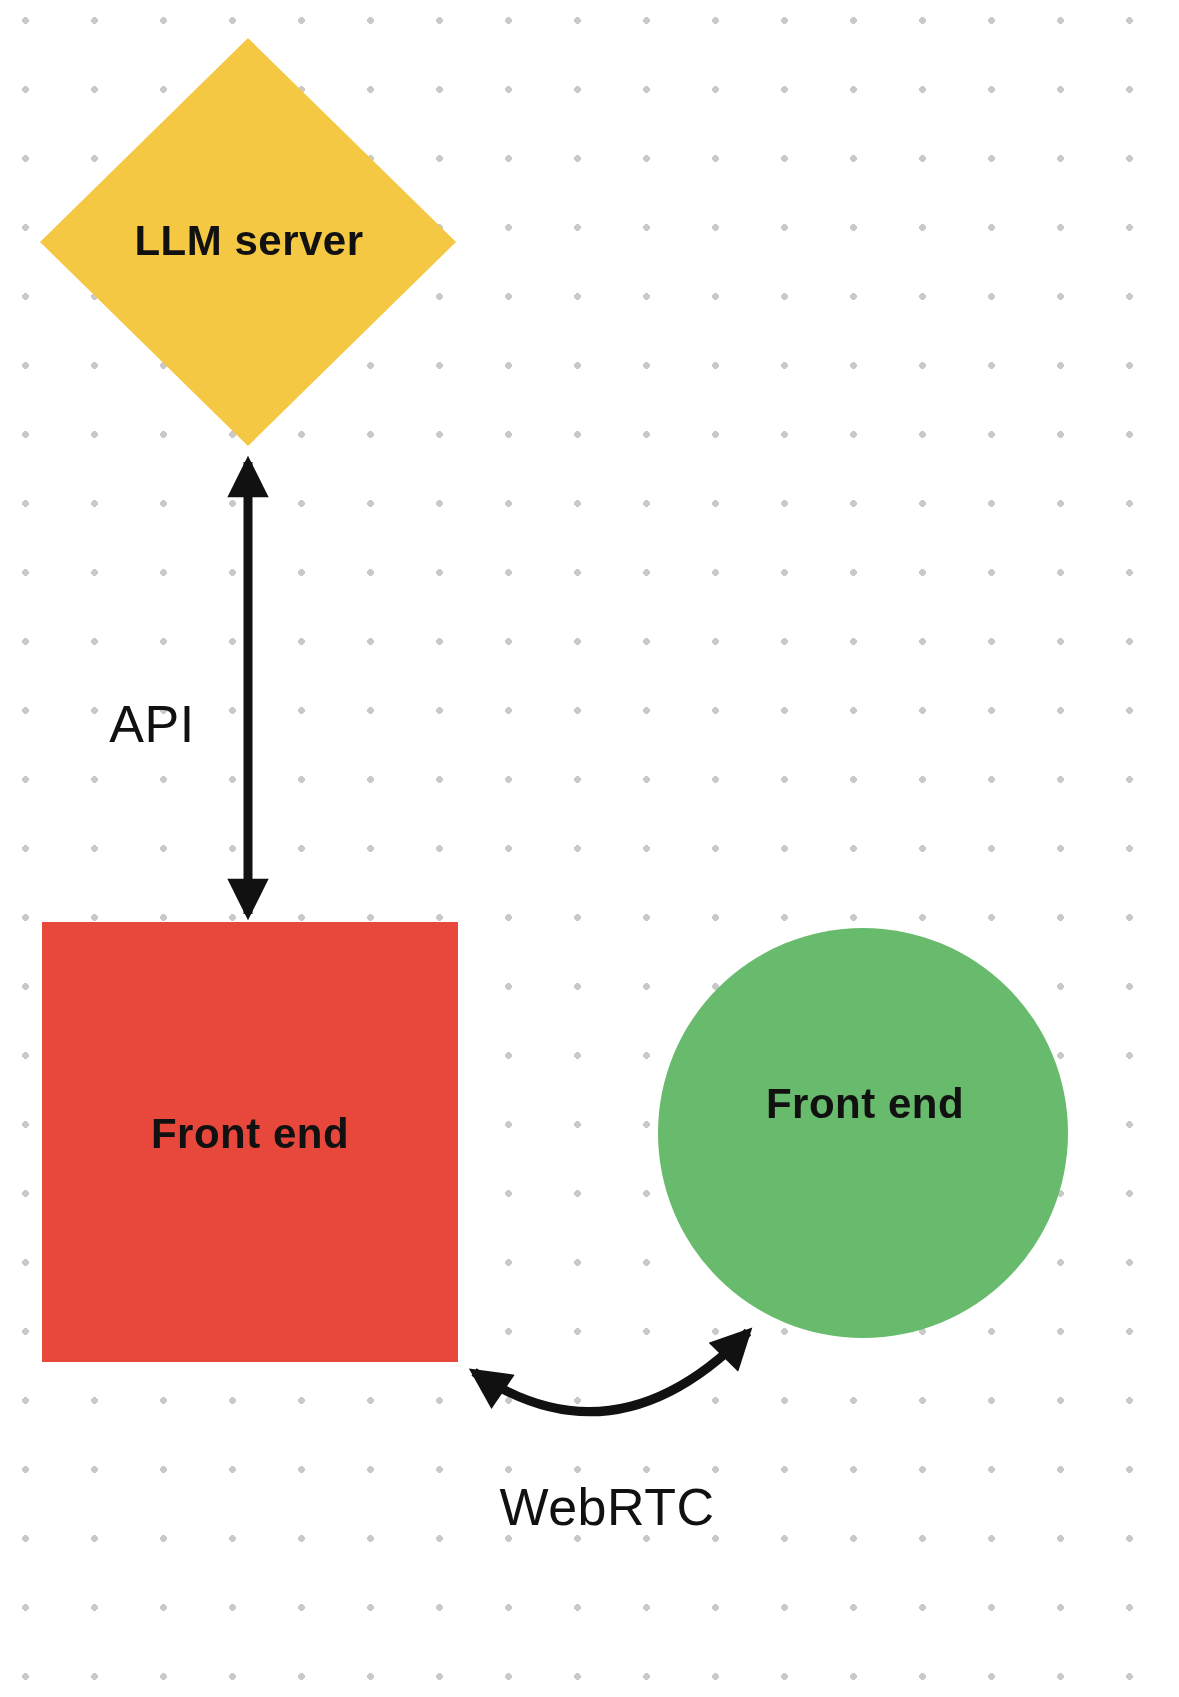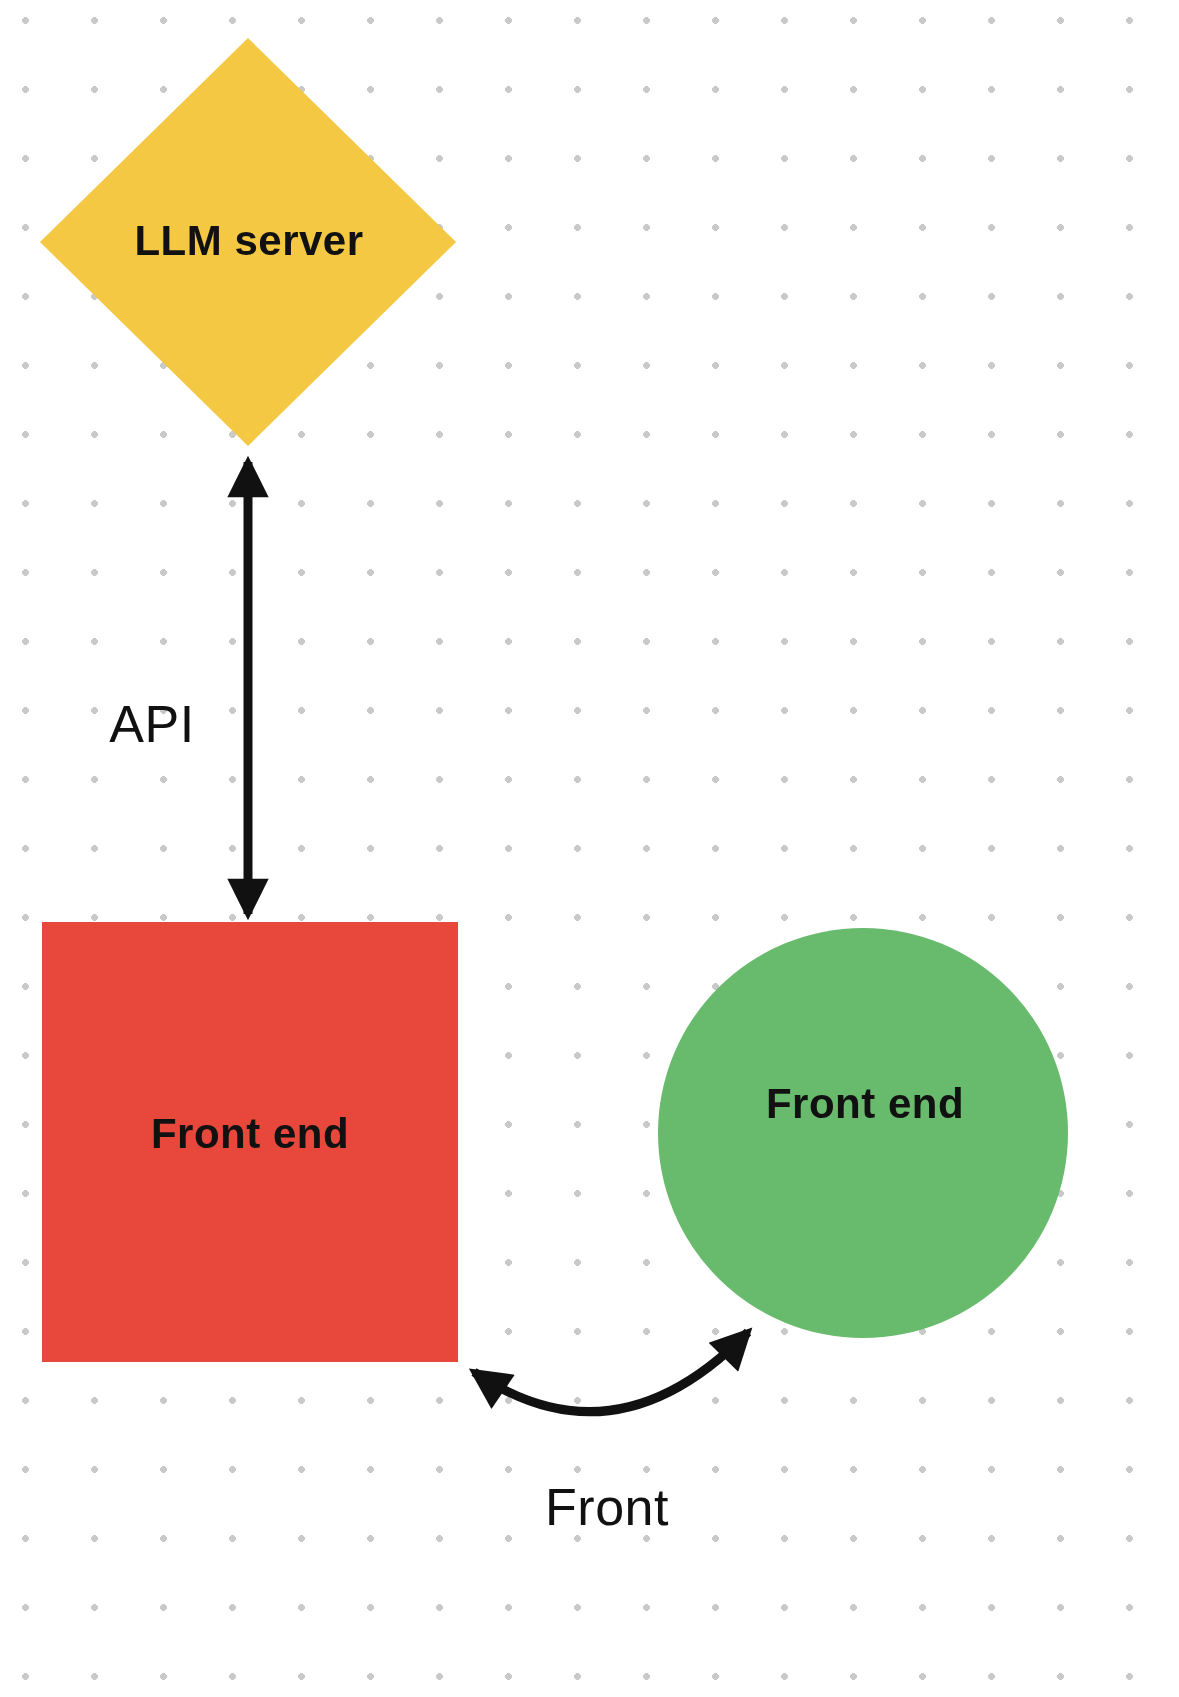--- a/index.html
+++ b/index.html
@@ -73,15 +73,15 @@
   </svg>
 
   <div class="label label-llm">LLM server</div>
 
   <div class="label label-back">Front end</div>
 
   <div class="label label-front">Front end</div>
 
   <div class="label edge-label label-api">API</div>
 
-  <div class="label edge-label label-webrtc">Front</div>
+  <div class="label edge-label label-webrtc">WebRTC</div>
 
 </div>
 
 </body></html>

